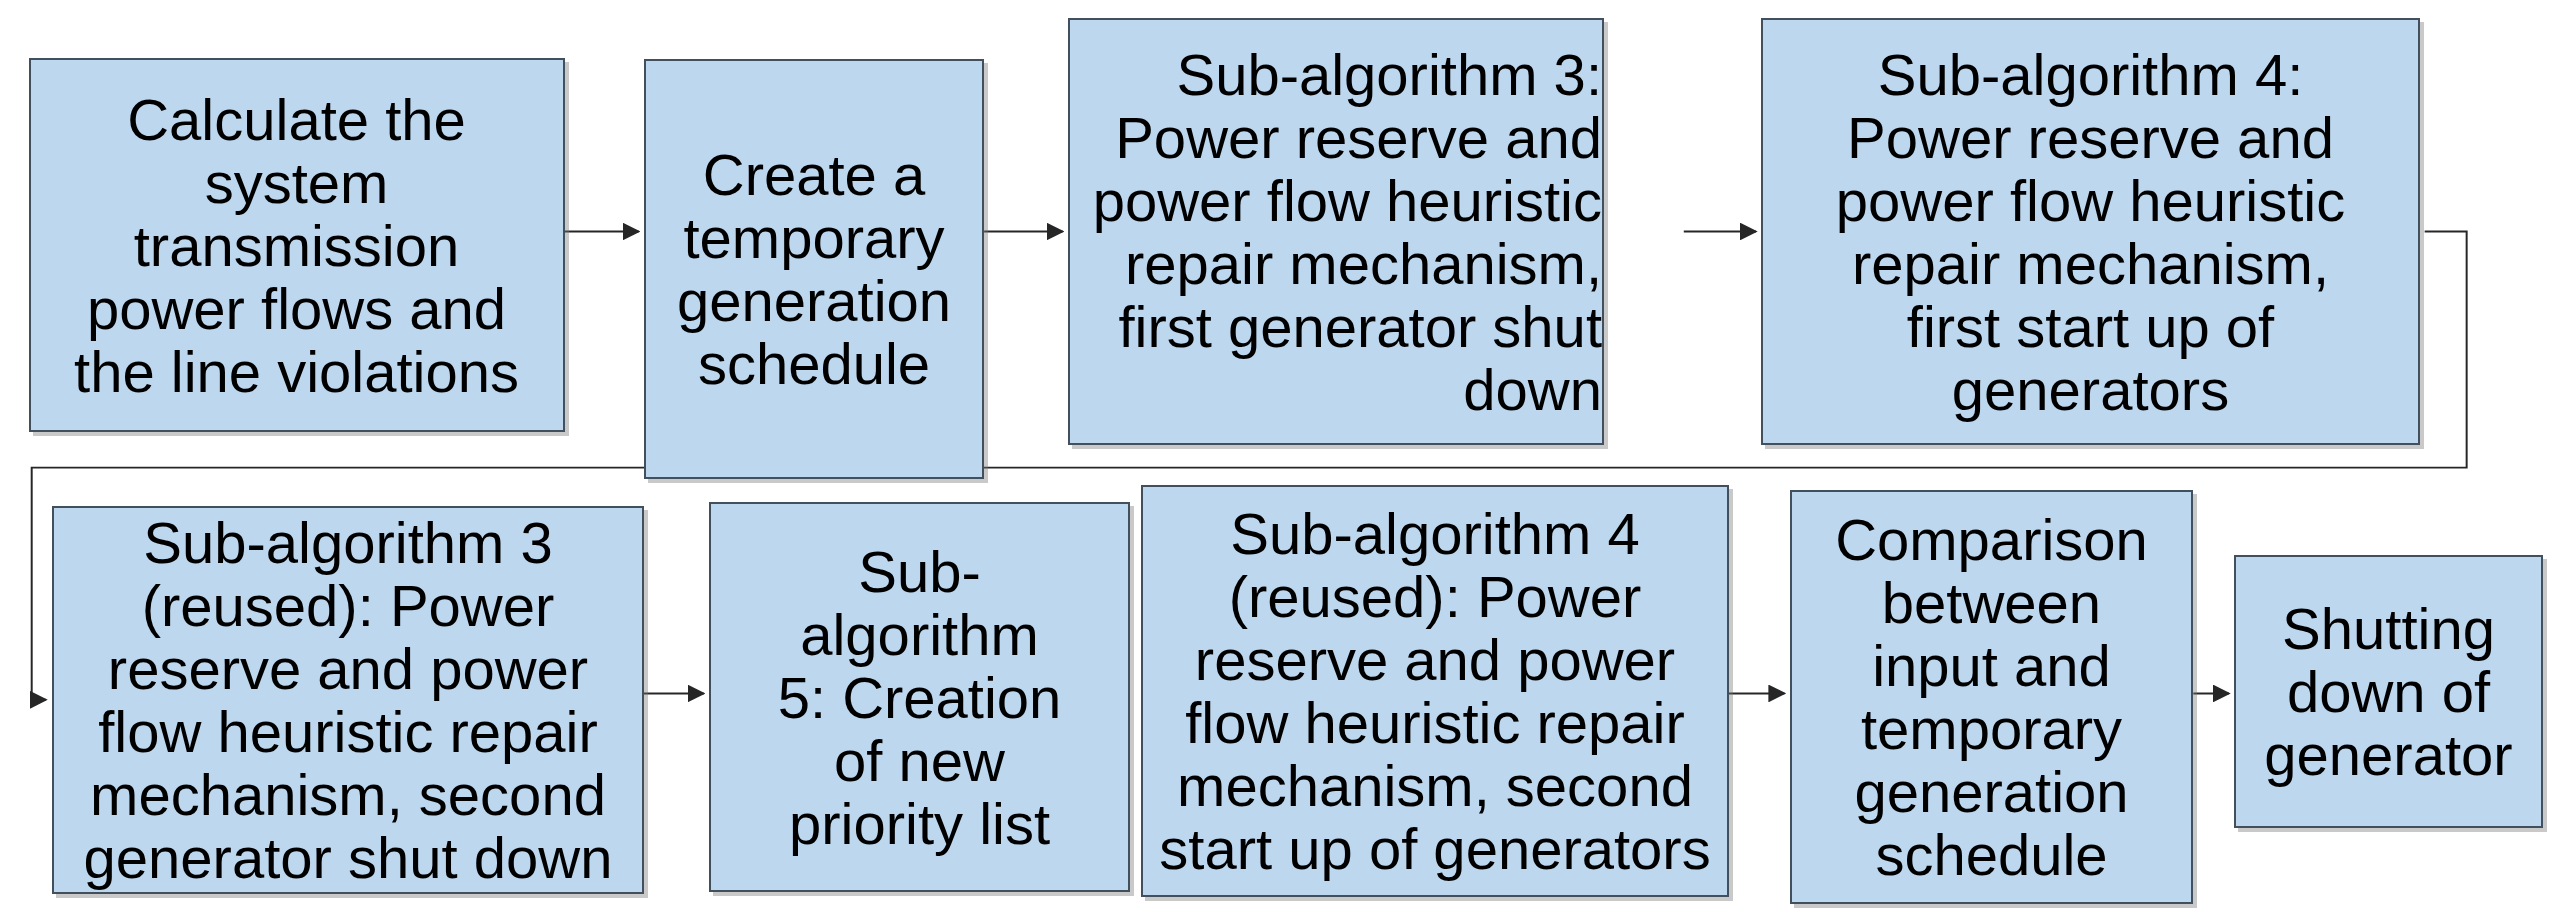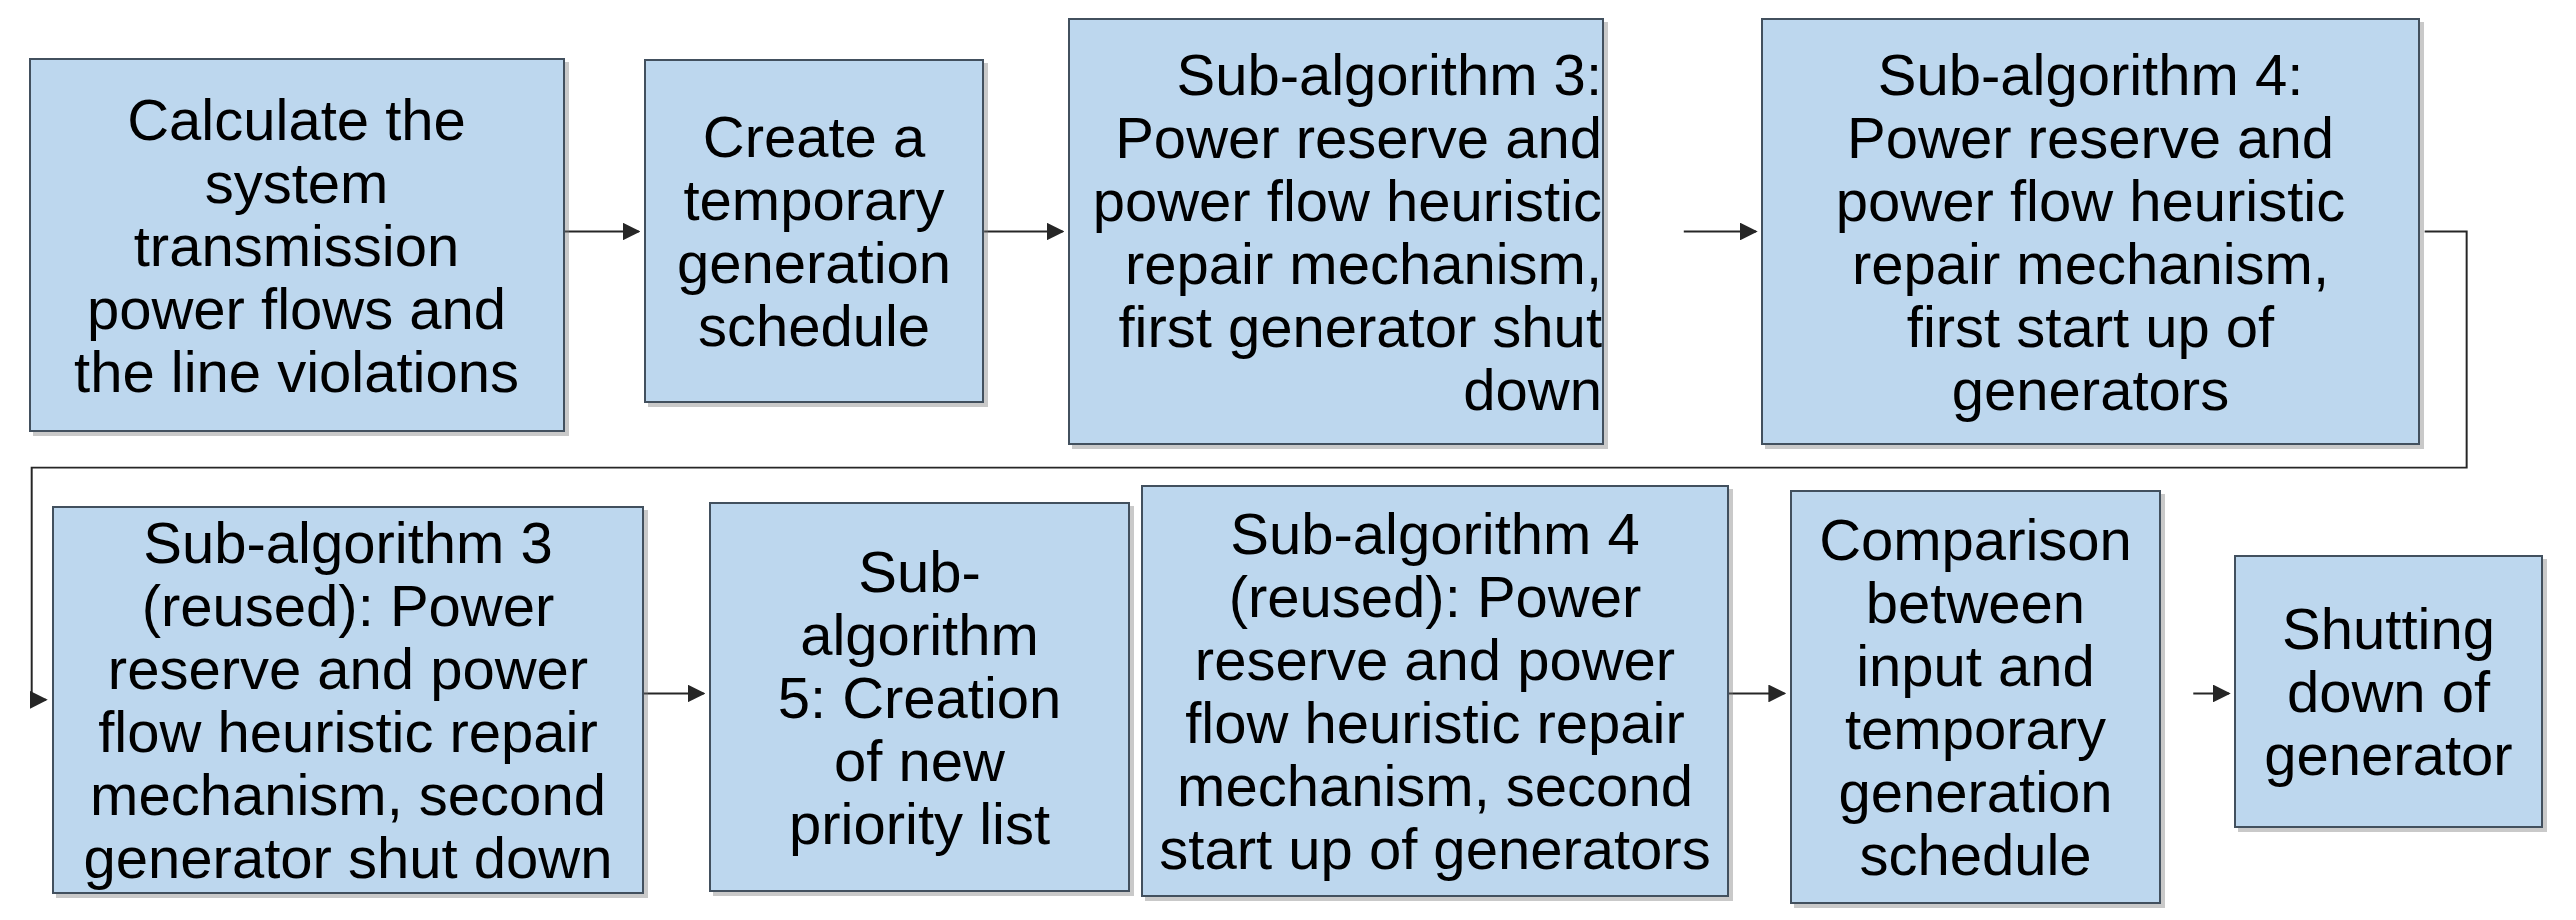--- a/index.html
+++ b/index.html
@@ -59,21 +59,21 @@
   </svg>
 
   <div class="node" style="left:28.5px;top:58px;width:536px;height:374px;">
     <span class="line">Calculate the</span>
     <span class="line">system</span>
     <span class="line">transmission</span>
     <span class="line">power flows and</span>
     <span class="line">the line violations</span>
   </div>
 
-  <div class="node" style="left:644px;top:59px;width:340px;height:344px;">
+  <div class="node" style="left:644px;top:59px;width:340px;height:420px;">
     <span class="line">Create a</span>
     <span class="line">temporary</span>
     <span class="line">generation</span>
     <span class="line">schedule</span>
   </div>
 
   <div class="node" style="left:1068px;top:18px;width:536px;height:427px;align-items:flex-end;">
     <span class="line">Sub-algorithm 3:</span>
     <span class="line">Power reserve and</span>
     <span class="line">power flow heuristic</span>
@@ -110,21 +110,21 @@
 
   <div class="node" style="left:1112px;top:485px;width:588px;height:412px;margin-left:29px;">
     <span class="line">Sub-algorithm 4</span>
     <span class="line">(reused): Power</span>
     <span class="line">reserve and power</span>
     <span class="line">flow heuristic repair</span>
     <span class="line">mechanism, second</span>
     <span class="line">start up of generators</span>
   </div>
 
-  <div class="node" style="left:1790px;top:490px;width:371px;height:414px;">
+  <div class="node" style="left:1790px;top:490px;width:403px;height:414px;">
     <span class="line">Comparison</span>
     <span class="line">between</span>
     <span class="line">input and</span>
     <span class="line">temporary</span>
     <span class="line">generation</span>
     <span class="line">schedule</span>
   </div>
 
   <div class="node" style="left:2234px;top:555px;width:309px;height:273px;">
     <span class="line">Shutting</span>

